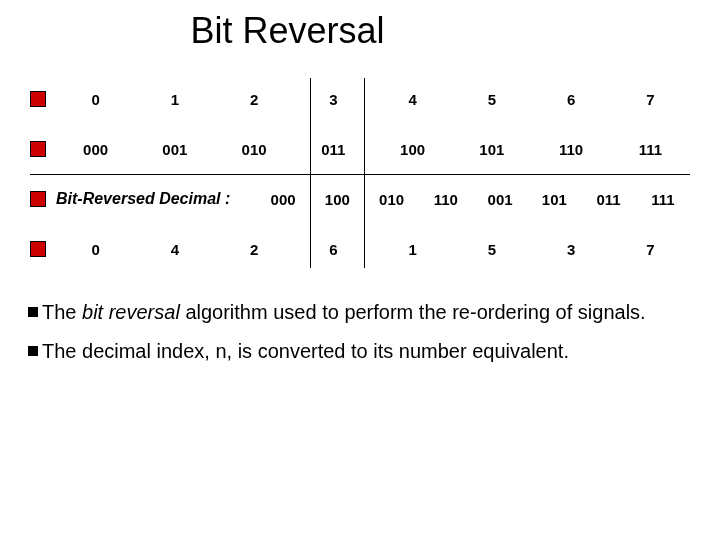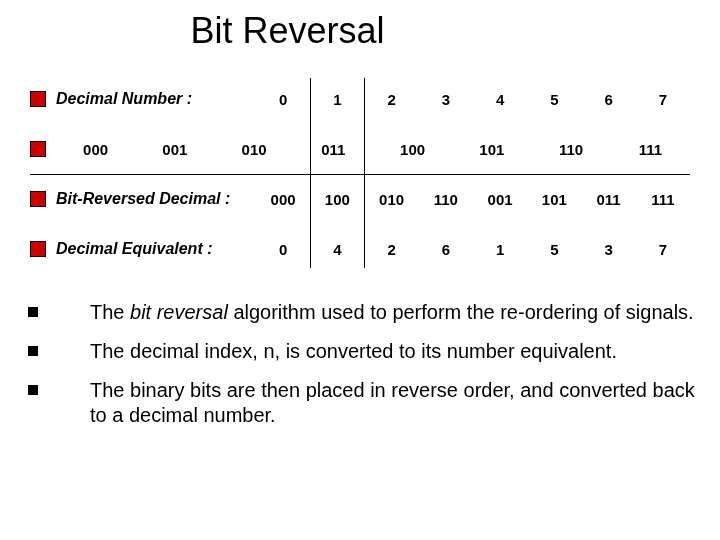--- a/index.html
+++ b/index.html
@@ -96,40 +96,38 @@
   .sq {
     width: 10px;
     height: 10px;
     background: #000;
     margin-top: 7px;
     margin-right: 4px;
     flex: 0 0 10px;
   }
   .btxt {
     flex: 1;
-    margin-left: 48px;
   }
   .ital { font-style: italic; }
 </style>
 </head>
 <body>
 
 <div class="slide">
 
   <div class="title">Bit Reversal</div>
 
   <div class="table-area">
 
     <div class="vline1" style="left:280px;"></div>
     <div class="vline2" style="left:334px;"></div>
     <div class="hline" style="top:96px;"></div>
 
     <div class="row">
       <div class="rbullet"></div>
-      <div class="rlabel">Decimal Number :</div>
       <div class="cells">
         <div class="cell">0</div>
         <div class="cell">1</div>
         <div class="cell">2</div>
         <div class="cell">3</div>
         <div class="cell">4</div>
         <div class="cell">5</div>
         <div class="cell">6</div>
         <div class="cell">7</div>
       </div>
@@ -162,21 +160,20 @@
         <div class="cell">001</div>
         <div class="cell">101</div>
         <div class="cell">011</div>
         <div class="cell">111</div>
       </div>
     </div>
     <div class="rowgap"></div>
 
     <div class="row">
       <div class="rbullet"></div>
-      <div class="rlabel">Decimal Equivalent :</div>
       <div class="cells">
         <div class="cell">0</div>
         <div class="cell">4</div>
         <div class="cell">2</div>
         <div class="cell">6</div>
         <div class="cell">1</div>
         <div class="cell">5</div>
         <div class="cell">3</div>
         <div class="cell">7</div>
       </div>
@@ -187,19 +184,15 @@
     <div class="bline">
       <div class="sq"></div>
       <div class="btxt">
         <span>The </span><span class="ital">bit reversal</span><span> algorithm used to perform the re-ordering of signals.</span>
       </div>
     </div>
     <div class="bline">
       <div class="sq"></div>
       <div class="btxt">The decimal index, n, is converted to its number equivalent.</div>
     </div>
-    <div class="bline">
-      <div class="sq"></div>
-      <div class="btxt">The binary bits are then placed in reverse order, and converted back to a decimal number.</div>
-    </div>
   </div>
 
 </div>
 
 </body></html>

